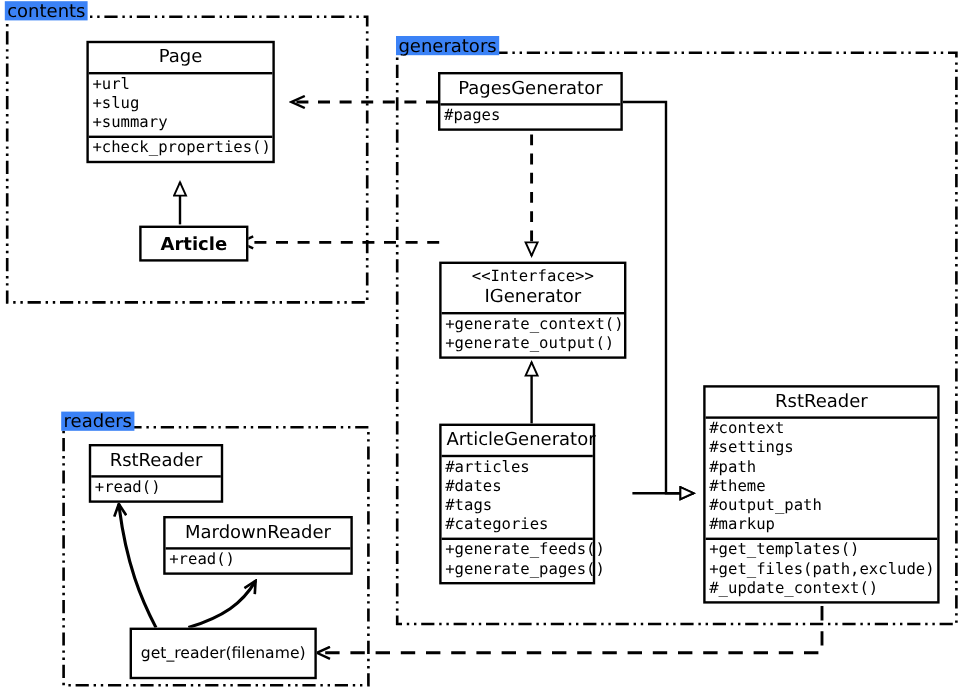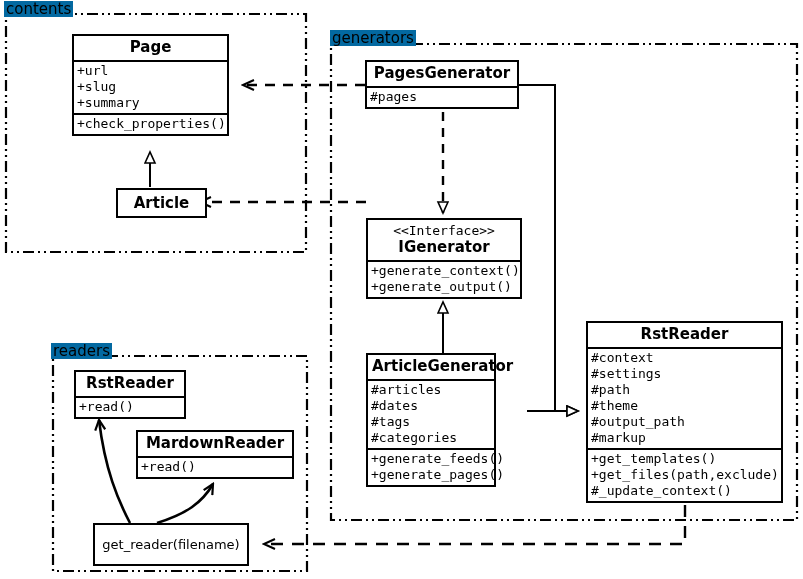--- a/index.html
+++ b/index.html
@@ -25,39 +25,39 @@
     width: 803px;
     height: 579px;
     pointer-events: none;
   }
   .pkg-label {
     position: absolute;
     font-family: "DejaVu Sans", sans-serif;
     font-size: 15px;
     color: #000000;
     white-space: nowrap;
-    background: #0369a1;
+    background: #3b82f6;
     padding: 0 2px;
     line-height: 16px;
   }
 
   
   .uml {
     position: absolute;
     box-sizing: border-box;
     border: 2px solid #000000;
     background: #ffffff;
     font-family: "DejaVu Sans Mono", monospace;
     font-size: 13px;
     color: #000000;
     z-index: 5;
   }
   .uml .name {
     font-family: "DejaVu Sans", sans-serif;
-    font-weight: bold;
+    font-weight: normal;
     font-size: 15px;
     text-align: center;
     padding: 3px 4px 4px 4px;
     line-height: 17px;
     white-space: nowrap;
   }
   .uml .stereo {
     font-family: "DejaVu Sans Mono", monospace;
     font-weight: normal;
     font-size: 13px;
@@ -237,17 +237,17 @@
     </div>
   </div>
 
   <div class="uml" style="left:136px; top:430px; width:158px;">
     <div class="name">MardownReader</div>
     <div class="compartment">
       <div class="row">+read()</div>
     </div>
   </div>
 
-  <div class="plainbox" style="left:93px; top:523px; width:156px; height:43px;">
+  <div class="plainbox" style="left:108px; top:523px; width:156px; height:43px;">
     <span>get_reader(filename)</span>
   </div>
 
 </div>
 
 </body></html>

